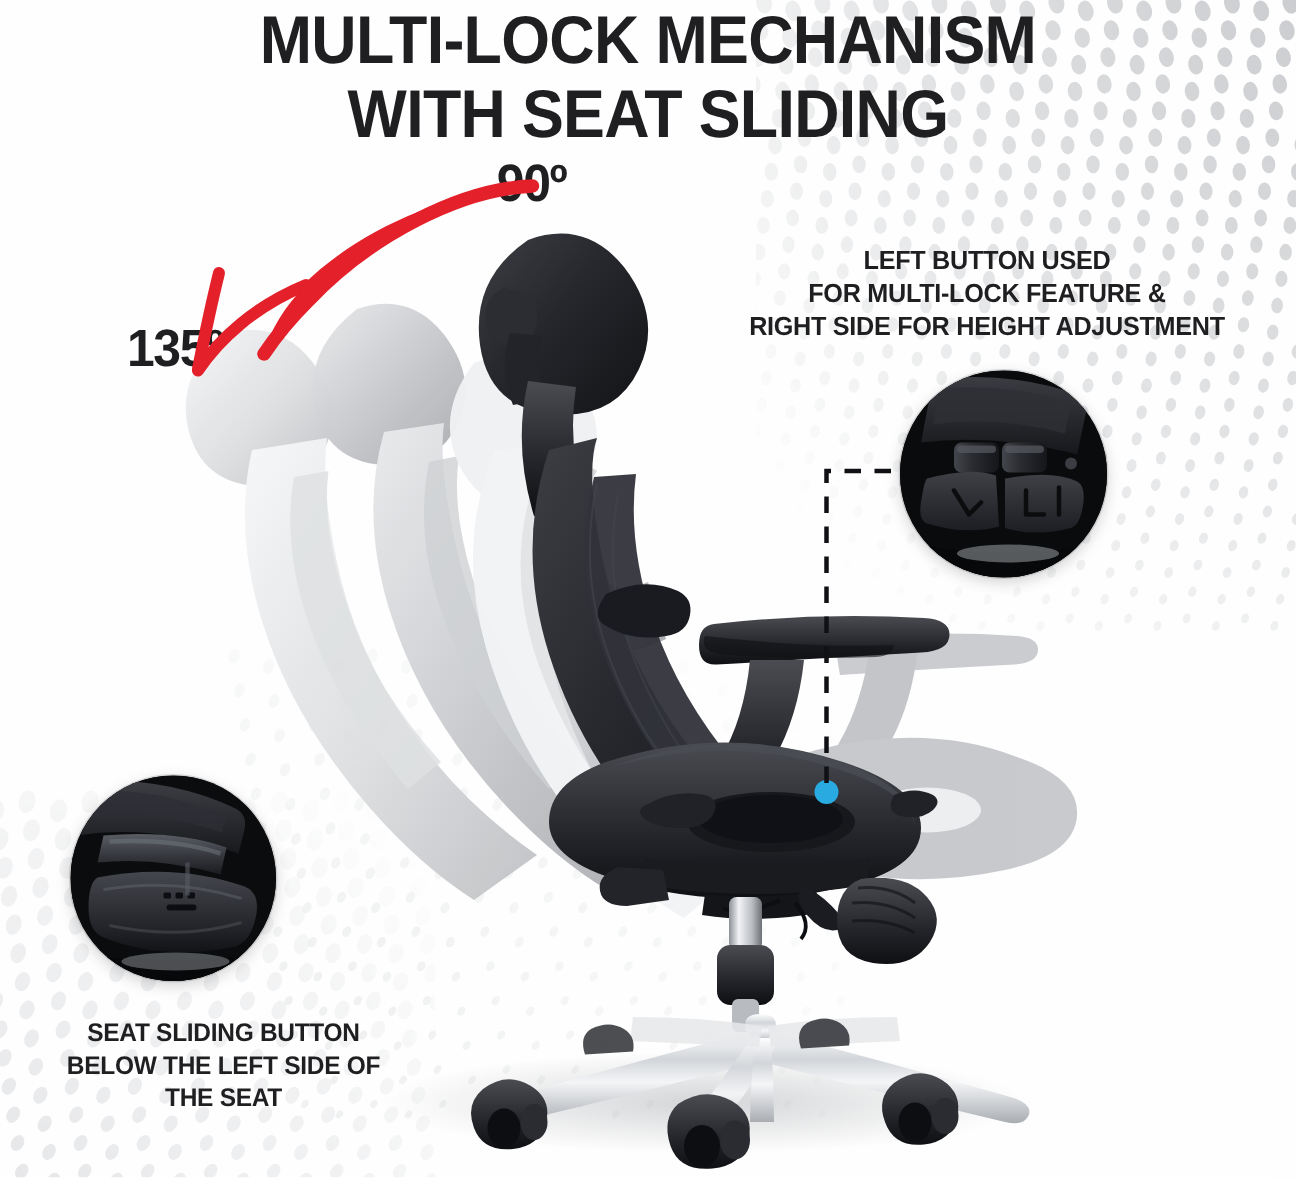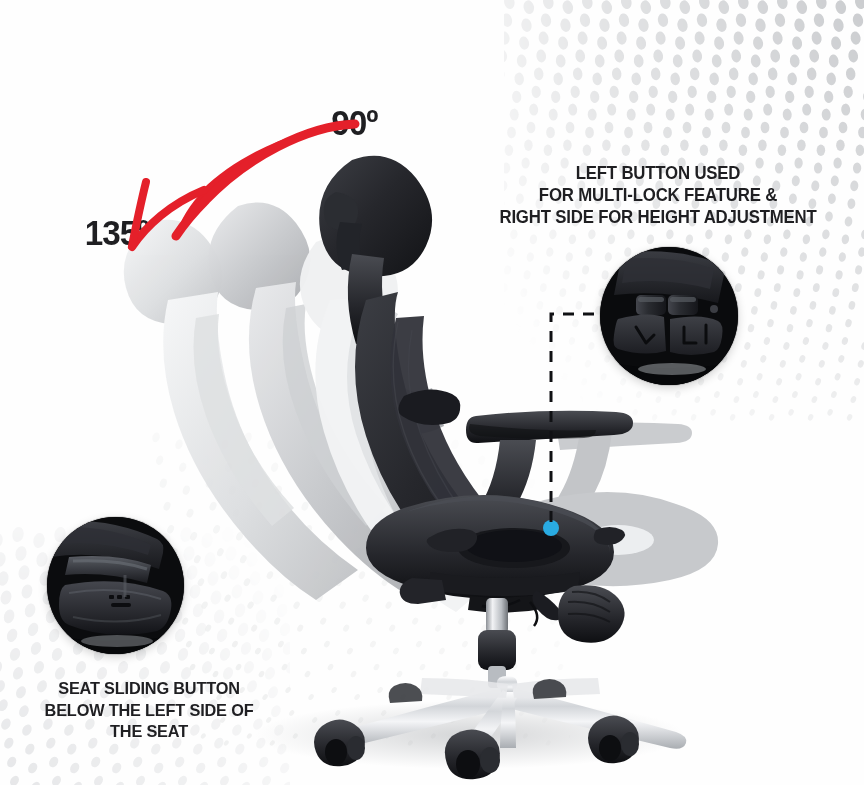--- a/index.html
+++ b/index.html
@@ -1481,20 +1481,24 @@
       <rect x="70" y="78" width="5" height="4" rx="1" fill="#0c0d10"></rect>
       <rect x="78" y="78" width="5" height="4" rx="1" fill="#0c0d10"></rect>
       <rect x="64" y="86" width="20" height="4" rx="2" fill="#0c0d10"></rect>
       <path d="M78 58 l0 22" fill="none" stroke="#585b62" stroke-width="3" opacity="0.6"></path>
 
       <path d="M0 116 q46 14 137 2 l0 19 l-137 0 z" fill="#07080a"></path>
       <ellipse cx="70" cy="124" rx="36" ry="6" fill="#b5b9bf" opacity="0.4"></ellipse>
     </svg>
   </div>
 
+  <div id="headline">
+    <span class="hl">MULTI-LOCK MECHANISM</span>
+    <span class="hl">WITH SEAT SLIDING</span>
+  </div>
 
   <div class="angle-label" id="angle-90">90º</div>
   <div class="angle-label" id="angle-135">135º</div>
 
   <div class="callout-text" id="callout-right-text">
     <div>LEFT BUTTON USED</div>
     <div>FOR MULTI-LOCK FEATURE &amp;</div>
     <div>RIGHT SIDE FOR HEIGHT ADJUSTMENT</div>
   </div>
 

